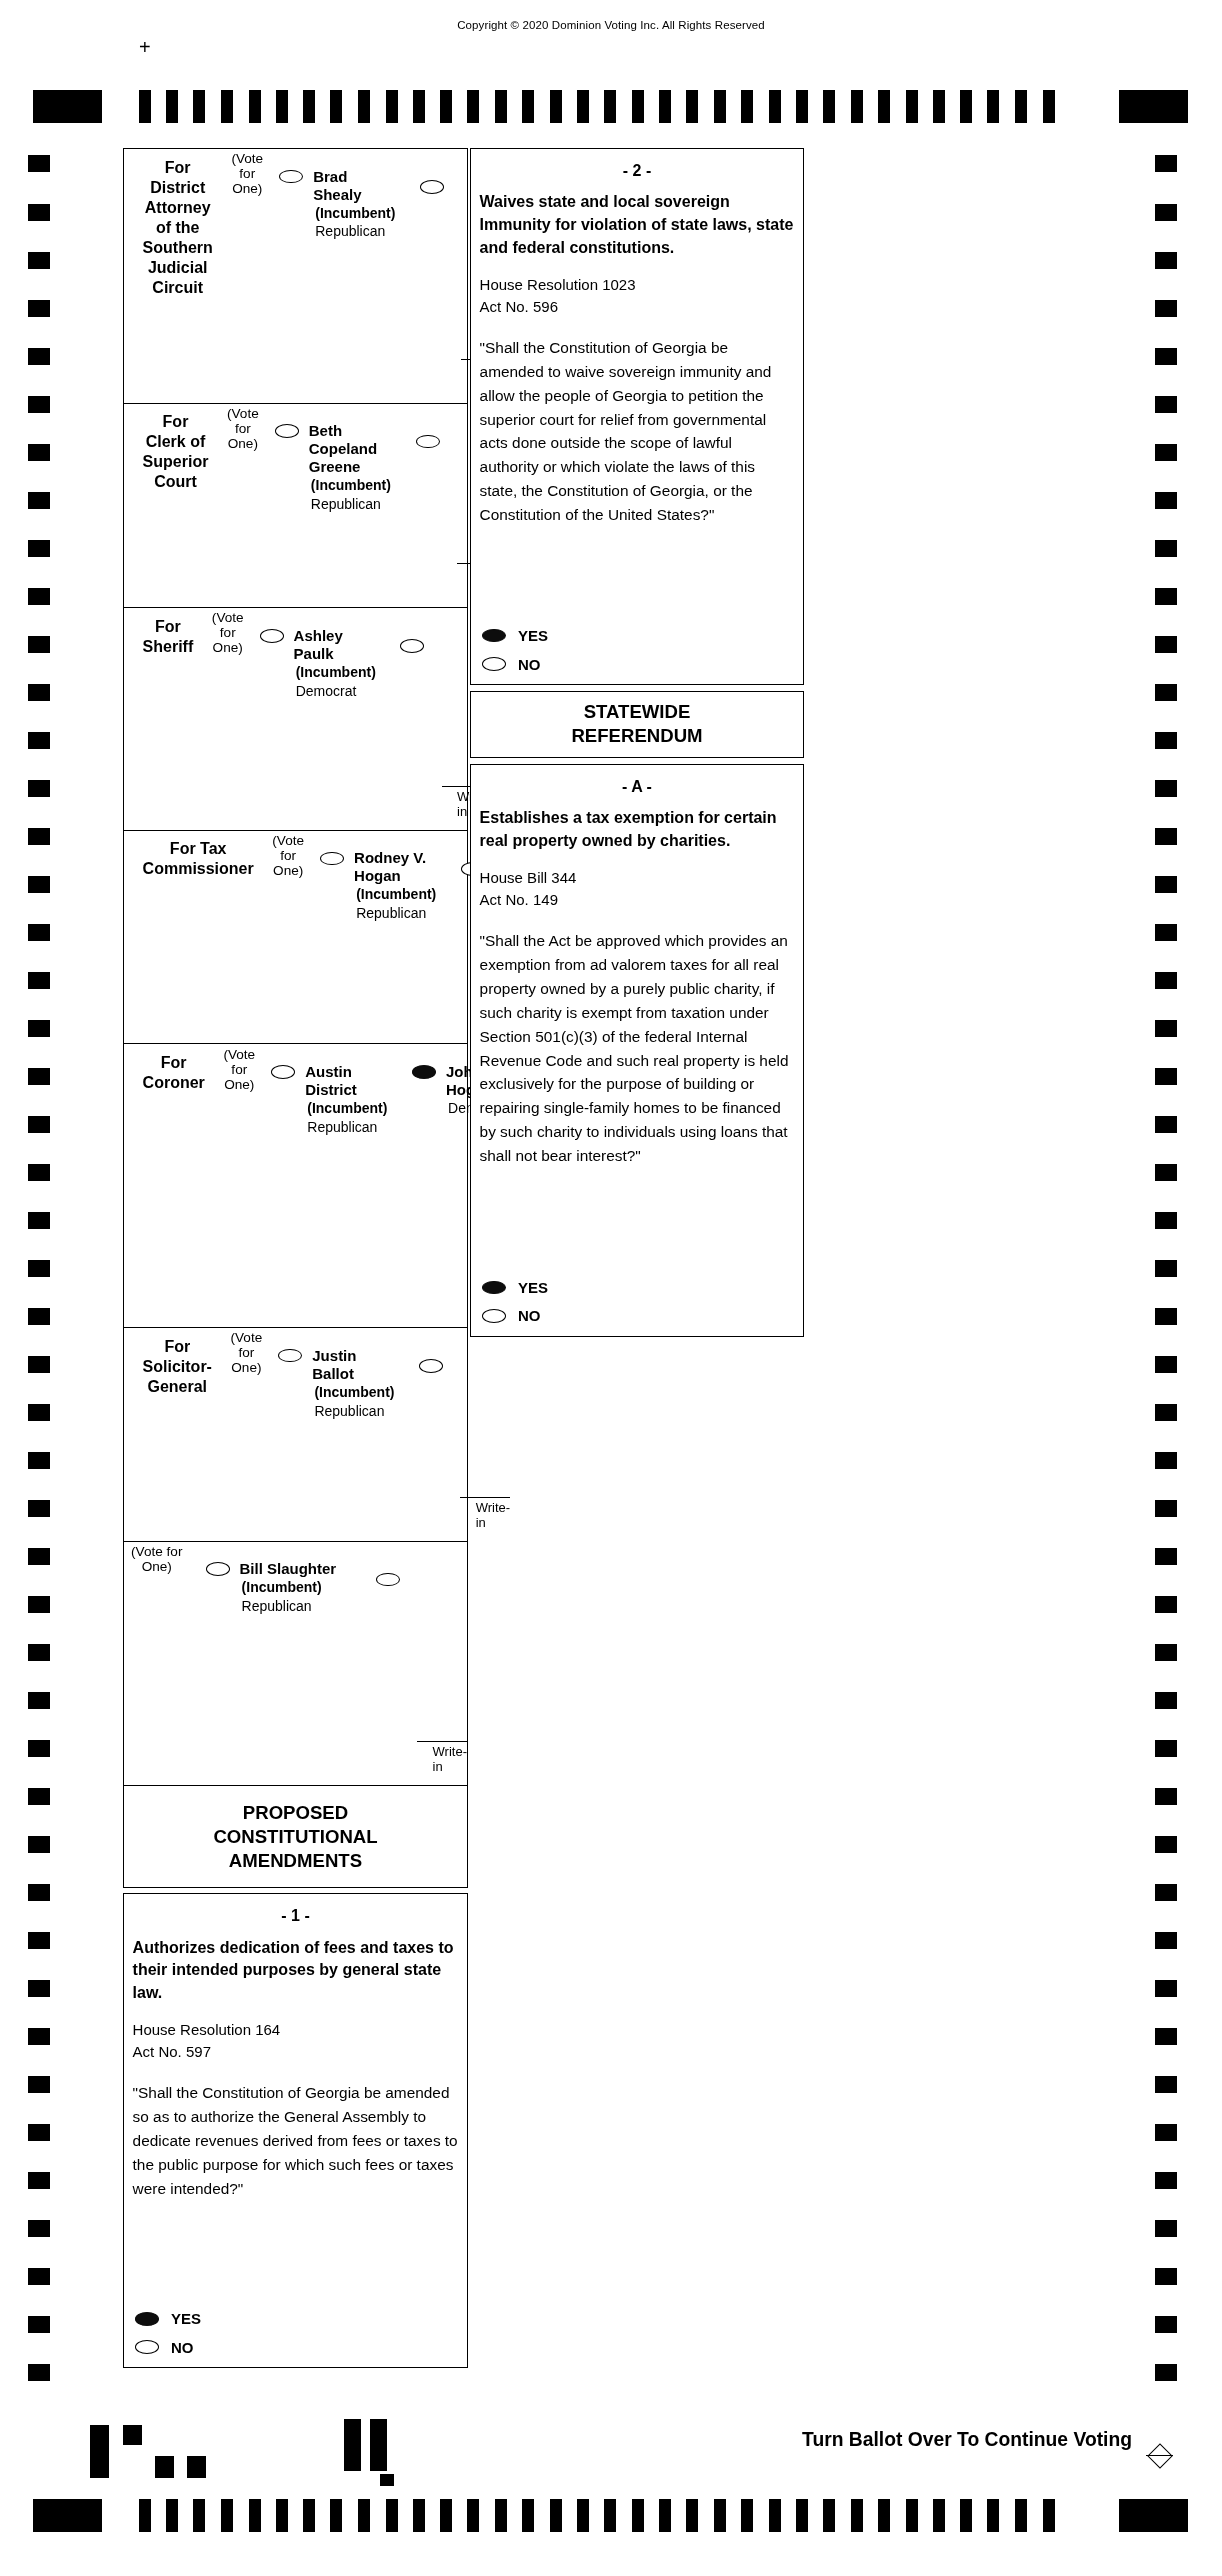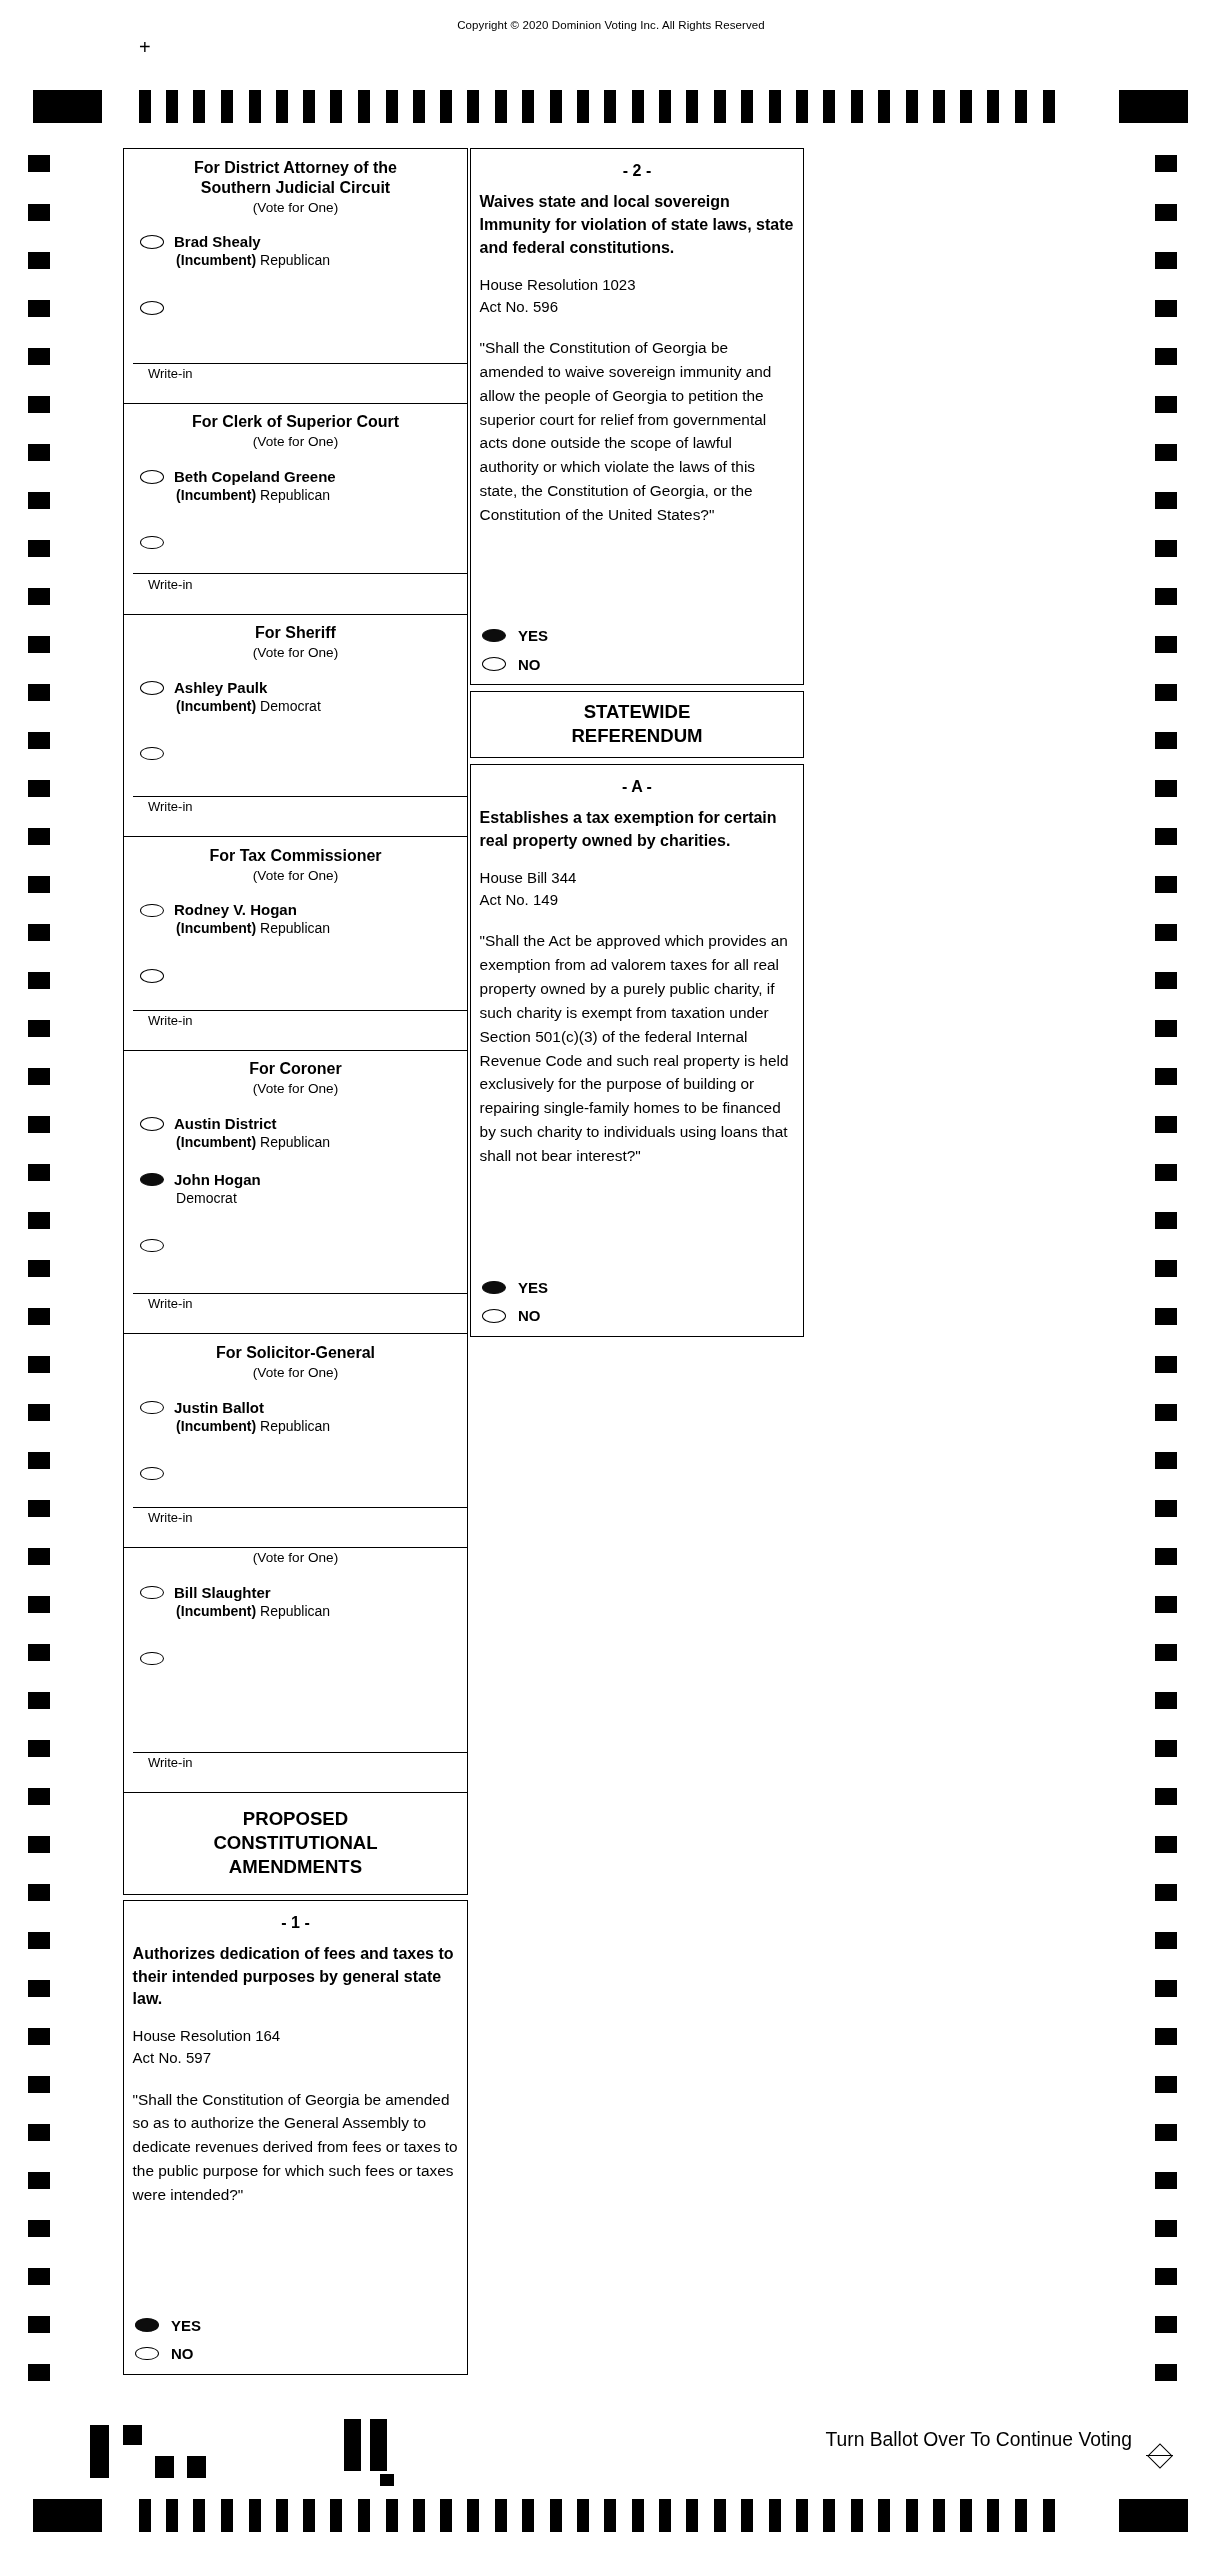--- a/index.html
+++ b/index.html
@@ -48,21 +48,21 @@
   #col-left  section:nth-child(5) { min-height:285px; }
   #col-left  section:nth-child(6) { min-height:215px; }
   #col-left  section:nth-child(7) { min-height:246px; }
   #col-left  section:nth-child(8) { min-height:103px; }
   #col-left  section:nth-child(9) { min-height:475px; }
   #col-right section:nth-child(1) { min-height:537px; }
   #col-right section:nth-child(2) { min-height:61px;  }
   #col-right section:nth-child(3) { min-height:573px; }
 
   
-  .contest { display:flex; flex-direction:column; padding-bottom:21px; }
+  .contest { display:flex; flex-direction:row; padding-bottom:10px; }
   .c-title { font-weight:bold; text-align:center; font-size:16px; line-height:1.25; padding:8.6px 18.6px 0; }
   .c-instr { text-align:center; font-size:13.6px; padding-top:2.1px; }
   .cand-row { display:flex; align-items:flex-start; padding:18.6px 8.6px 0 16px; }
   .empty-row { padding-top:29px; }
   .bubble {
     flex:0 0 auto; display:inline-block;
     width:24px; height:13.6px;
     border:1.4px solid #000; border-radius:50%;
     background:#fff; margin-top:2.1px;
   }
@@ -90,21 +90,21 @@
   .m-question { font-size:15.4px; line-height:1.55; margin-top:18.6px; }
   .opt-group { margin-top:auto; padding-top:18.6px; }
   .opt-row { display:flex; align-items:center; padding-left:2.9px; }
   .opt-row + .opt-row { margin-top:11.5px; }
   .opt-row .bubble { margin-top:0; }
   .opt-label { font-weight:bold; font-size:15px; margin-left:11.5px; }
 
   
   .turn-over {
     position:absolute; top:2429px; left:0; width:1132px;
-    text-align:right; font-size:19.3px; font-weight:normal;
+    text-align:right; font-size:19.3px; font-weight:bold;
   }
   .flip-icon { position:absolute; left:1145px; top:2441px; width:29px; height:29px; }
   .flip-icon::before {
     content:""; position:absolute; left:6.4px; top:6.4px; width:16px; height:16px;
     border:1.4px solid #000; transform:rotate(45deg); background:#fff;
   }
   .flip-icon::after {
     content:""; position:absolute; left:0.7px; top:13.6px; width:27px; height:1.4px; background:#000;
   }
 

